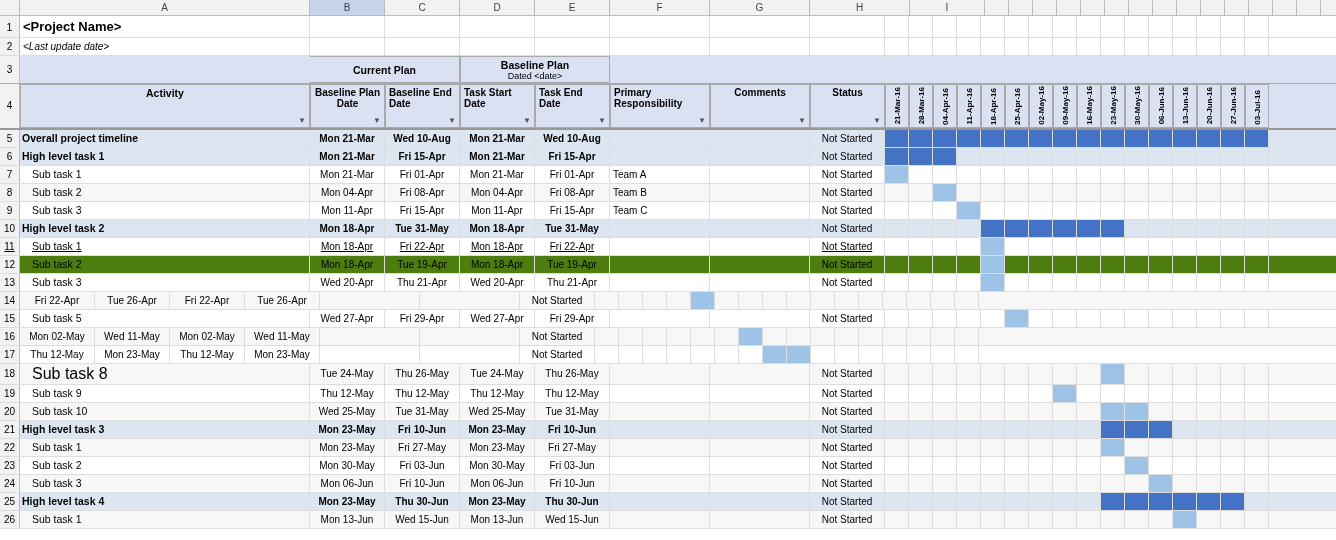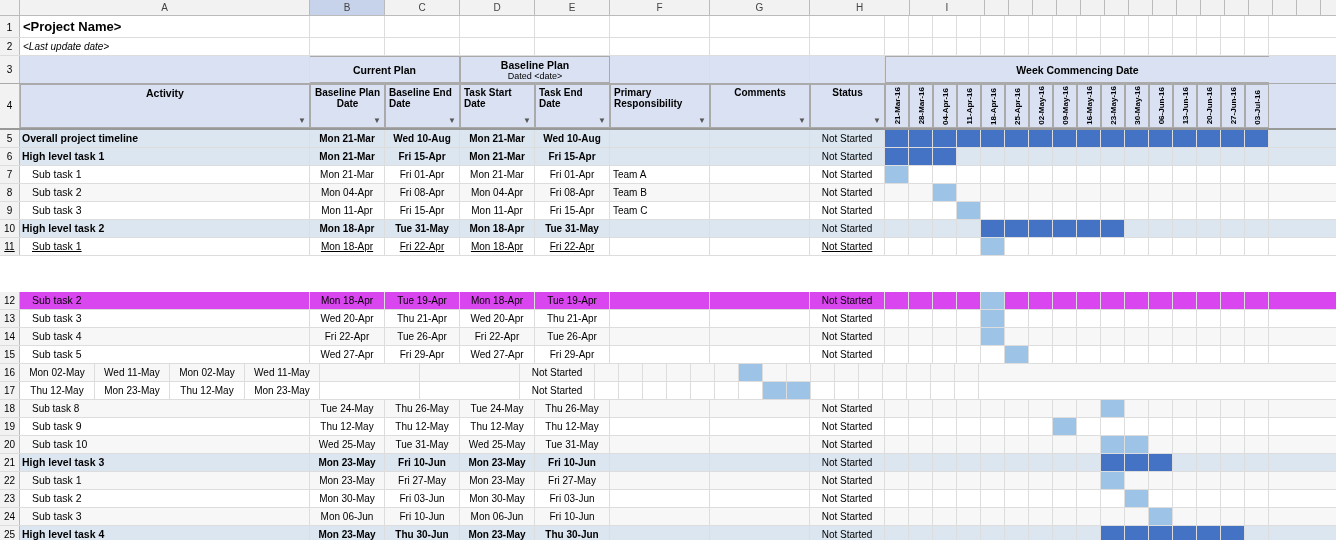--- a/index.html
+++ b/index.html
@@ -128,21 +128,20 @@
       <div style="font-weight:bold; font-size:10.5px;">Current Plan</div>
     </div>
     <div style="display:flex; width:150px; border-right:1px solid #aaa; border-left:1px solid #aaa; background:#d9e1f2; align-items:center; justify-content:center; flex-direction:column; border-top:1px solid #aaa; border-bottom:1px solid #aaa;">
       <div style="font-weight:bold; font-size:10.5px;">Baseline Plan</div>
       <div style="font-size:9px;">Dated &lt;date&gt;</div>
     </div>
     <div class="cell col-g" style="background:#d9e1f2;"></div>
     <div class="cell" style="width:100px; background:#d9e1f2;"></div>
     <div class="cell col-i" style="background:#d9e1f2;"></div>
 
-    <div style="display:flex; align-items:center; justify-content:center; width:384px; background:#d9e1f2; border-left:1px solid #aaa; border-top:1px solid #aaa; border-bottom:1px solid #aaa; font-weight:bold; font-size:10.5px;">Week Commencing Date</div>
   </div>
 
   <div class="sheet-row" style="min-height:40px; border-bottom:2px solid #999; background:#d9e1f2;">
     <div class="cell col-a" style="background:#f2f2f2; border-right:1px solid #bbb; justify-content:center; font-size:10px;">4</div>
     <div class="cell col-b" style="background:#d9e1f2; font-weight:bold; border:1px solid #aaa; flex-direction:column; justify-content:space-between; padding:2px 3px;">
       <span>Activity</span>
       <span style="align-self:flex-end; font-size:8px; color:#555;">▼</span>
     </div>
     <div class="cell col-c" style="background:#d9e1f2; font-weight:bold; border:1px solid #aaa; flex-direction:column; justify-content:space-between; padding:2px 3px; font-size:10px; text-align:center;">
       <span>Baseline Plan Date</span>
@@ -408,21 +407,21 @@
         <div class="cell col-gantt" style="border-right:1px solid #ddd; background:transparent;"></div>
         <div class="cell col-gantt" style="border-right:1px solid #ddd; background:transparent;"></div>
         <div class="cell col-gantt" style="border-right:1px solid #ddd; background:transparent;"></div>
         <div class="cell col-gantt" style="border-right:1px solid #ddd; background:transparent;"></div>
         <div class="cell col-gantt" style="border-right:1px solid #ddd; background:transparent;"></div>
         <div class="cell col-gantt" style="border-right:1px solid #ddd; background:transparent;"></div>
         <div class="cell col-gantt" style="border-right:1px solid #ddd; background:transparent;"></div>
         <div class="cell col-gantt" style="border-right:1px solid #ddd; background:transparent;"></div>
         <div class="cell col-gantt" style="border-right:1px solid #ddd; background:transparent;"></div>
   </div>
-      <div class="sheet-row" style="min-height: 18px; border-bottom: 1px solid rgb(221, 221, 221); background: #d946ef; margin-top: 36px;">
+      <div class="sheet-row" style="min-height: 18px; border-bottom: 1px solid rgb(221, 221, 221); background: #4d7c0f;">
     <div class="cell col-a" style="background:#f2f2f2; border-right:1px solid #bbb; justify-content:center; font-size:10px;">12</div>
     <div class="cell col-b" style="padding-left:12px; font-weight:normal; font-size:10.5px;">Sub task 2</div>
     <div class="cell col-c" style="font-weight:normal; font-size:10px; justify-content:center;">Mon 18-Apr</div>
     <div class="cell col-d" style="font-weight:normal; font-size:10px; justify-content:center;">Tue 19-Apr</div>
     <div class="cell col-e" style="font-weight:normal; font-size:10px; justify-content:center;">Mon 18-Apr</div>
     <div class="cell col-f" style="font-weight:normal; font-size:10px; justify-content:center;">Tue 19-Apr</div>
     <div class="cell col-g" style="font-size:10px;"></div>
     <div class="cell" style="width:100px; font-size:10px;"></div>
     <div class="cell col-i" style="font-size:10px; justify-content:center;">Not Started</div>
     <div class="cell col-gantt" style="border-right:1px solid #ddd; background:transparent;"></div>
@@ -464,21 +463,20 @@
         <div class="cell col-gantt" style="border-right:1px solid #ddd; background:transparent;"></div>
         <div class="cell col-gantt" style="border-right:1px solid #ddd; background:transparent;"></div>
         <div class="cell col-gantt" style="border-right:1px solid #ddd; background:transparent;"></div>
         <div class="cell col-gantt" style="border-right:1px solid #ddd; background:transparent;"></div>
         <div class="cell col-gantt" style="border-right:1px solid #ddd; background:transparent;"></div>
         <div class="cell col-gantt" style="border-right:1px solid #ddd; background:transparent;"></div>
         <div class="cell col-gantt" style="border-right:1px solid #ddd; background:transparent;"></div>
   </div>
       <div class="sheet-row" style="min-height: 18px; border-bottom: 1px solid rgb(221, 221, 221); background: rgb(247, 247, 247);">
     <div class="cell col-a" style="background:#f2f2f2; border-right:1px solid #bbb; justify-content:center; font-size:10px;">14</div>
-    <div class="cell col-b" style="padding-left:12px; font-weight:normal; font-size:10.5px;">Sub task 4</div>
     <div class="cell col-c" style="font-weight:normal; font-size:10px; justify-content:center;">Fri 22-Apr</div>
     <div class="cell col-d" style="font-weight:normal; font-size:10px; justify-content:center;">Tue 26-Apr</div>
     <div class="cell col-e" style="font-weight:normal; font-size:10px; justify-content:center;">Fri 22-Apr</div>
     <div class="cell col-f" style="font-weight:normal; font-size:10px; justify-content:center;">Tue 26-Apr</div>
     <div class="cell col-g" style="font-size:10px;"></div>
     <div class="cell" style="width:100px; font-size:10px;"></div>
     <div class="cell col-i" style="font-size:10px; justify-content:center;">Not Started</div>
     <div class="cell col-gantt" style="border-right:1px solid #ddd; background:transparent;"></div>
         <div class="cell col-gantt" style="border-right:1px solid #ddd; background:transparent;"></div>
         <div class="cell col-gantt" style="border-right:1px solid #ddd; background:transparent;"></div>
@@ -570,21 +568,21 @@
         <div class="cell col-gantt" style="border-right:1px solid #ddd; background:transparent;"></div>
         <div class="cell col-gantt" style="border-right:1px solid #ddd; background:transparent;"></div>
         <div class="cell col-gantt" style="border-right:1px solid #ddd; background:transparent;"></div>
         <div class="cell col-gantt" style="border-right:1px solid #ddd; background:transparent;"></div>
         <div class="cell col-gantt" style="border-right:1px solid #ddd; background:transparent;"></div>
         <div class="cell col-gantt" style="border-right:1px solid #ddd; background:transparent;"></div>
         <div class="cell col-gantt" style="border-right:1px solid #ddd; background:transparent;"></div>
   </div>
       <div class="sheet-row" style="min-height: 18px; border-bottom: 1px solid rgb(221, 221, 221); background: rgb(247, 247, 247);">
     <div class="cell col-a" style="background:#f2f2f2; border-right:1px solid #bbb; justify-content:center; font-size:10px;">18</div>
-    <div class="cell col-b" style="padding-left:12px; font-weight:normal; font-size:10px;">Sub task 8</div>
+    <div class="cell col-b" style="padding-left:12px; font-weight:normal; font-size:16px;">Sub task 8</div>
     <div class="cell col-c" style="font-weight:normal; font-size:10px; justify-content:center;">Tue 24-May</div>
     <div class="cell col-d" style="font-weight:normal; font-size:10px; justify-content:center;">Thu 26-May</div>
     <div class="cell col-e" style="font-weight:normal; font-size:10px; justify-content:center;">Tue 24-May</div>
     <div class="cell col-f" style="font-weight:normal; font-size:10px; justify-content:center;">Thu 26-May</div>
     <div class="cell col-g" style="font-size:10px;"></div>
     <div class="cell" style="width:100px; font-size:10px;"></div>
     <div class="cell col-i" style="font-size:10px; justify-content:center;">Not Started</div>
     <div class="cell col-gantt" style="border-right:1px solid #ddd; background:transparent;"></div>
         <div class="cell col-gantt" style="border-right:1px solid #ddd; background:transparent;"></div>
         <div class="cell col-gantt" style="border-right:1px solid #ddd; background:transparent;"></div>

